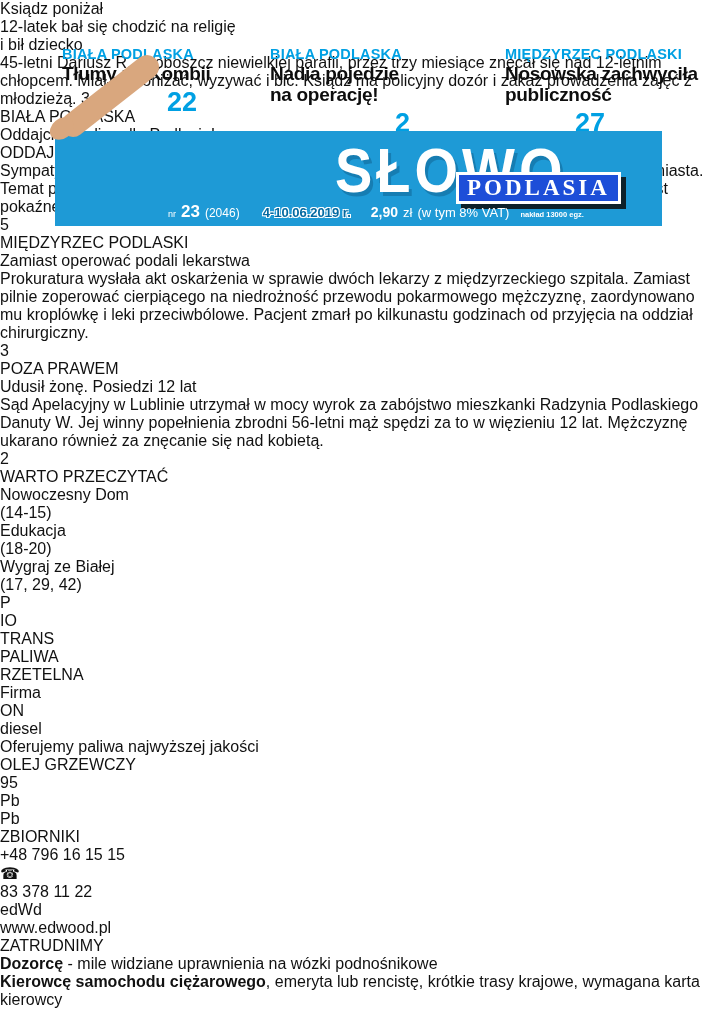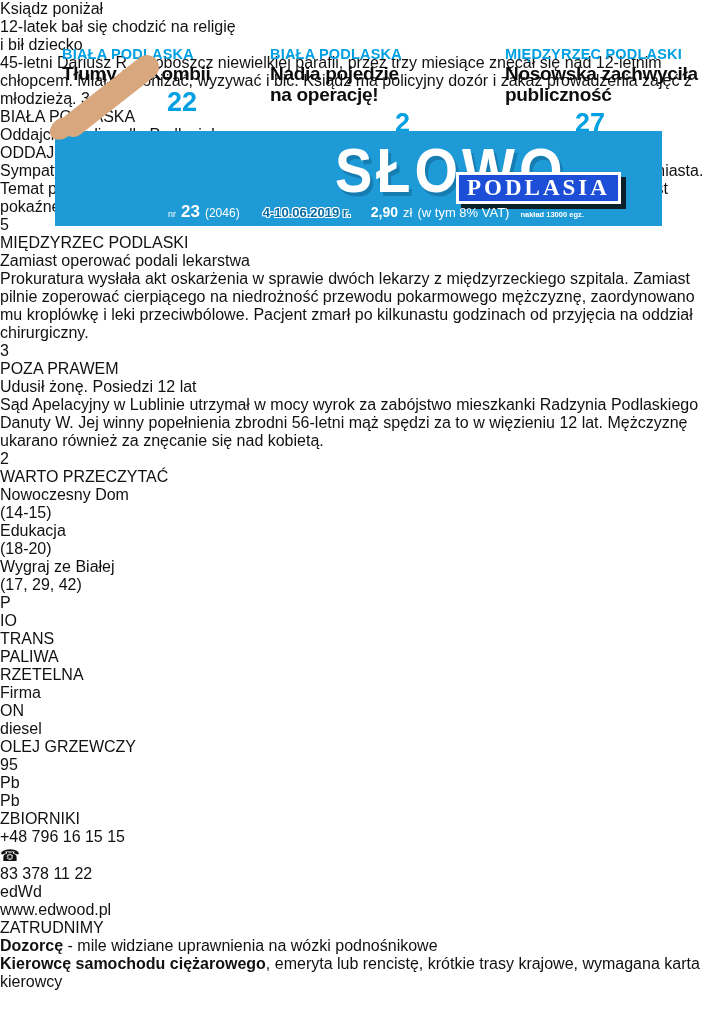--- a/index.html
+++ b/index.html
@@ -395,20 +395,21 @@
       <div class="pio-badge">
         <div class="b1">RZETELNA</div>
         <div class="b2">Firma</div>
       </div>
     </div>
     <div class="pio-band">
       <div class="pio-on">
         <div class="on">ON</div>
         <div class="diesel">diesel</div>
       </div>
+      <div class="pio-tag">Oferujemy paliwa najwyższej jakości</div>
       <div class="pio-icons">
         <div class="pio-ic white">
           <div class="pio-house"></div>
           <div class="lbl">OLEJ GRZEWCZY</div>
         </div>
         <div class="pio-ic green">
           <div class="code">95</div>
           <div class="pb">Pb</div>
         </div>
         <div class="pio-ic green">

